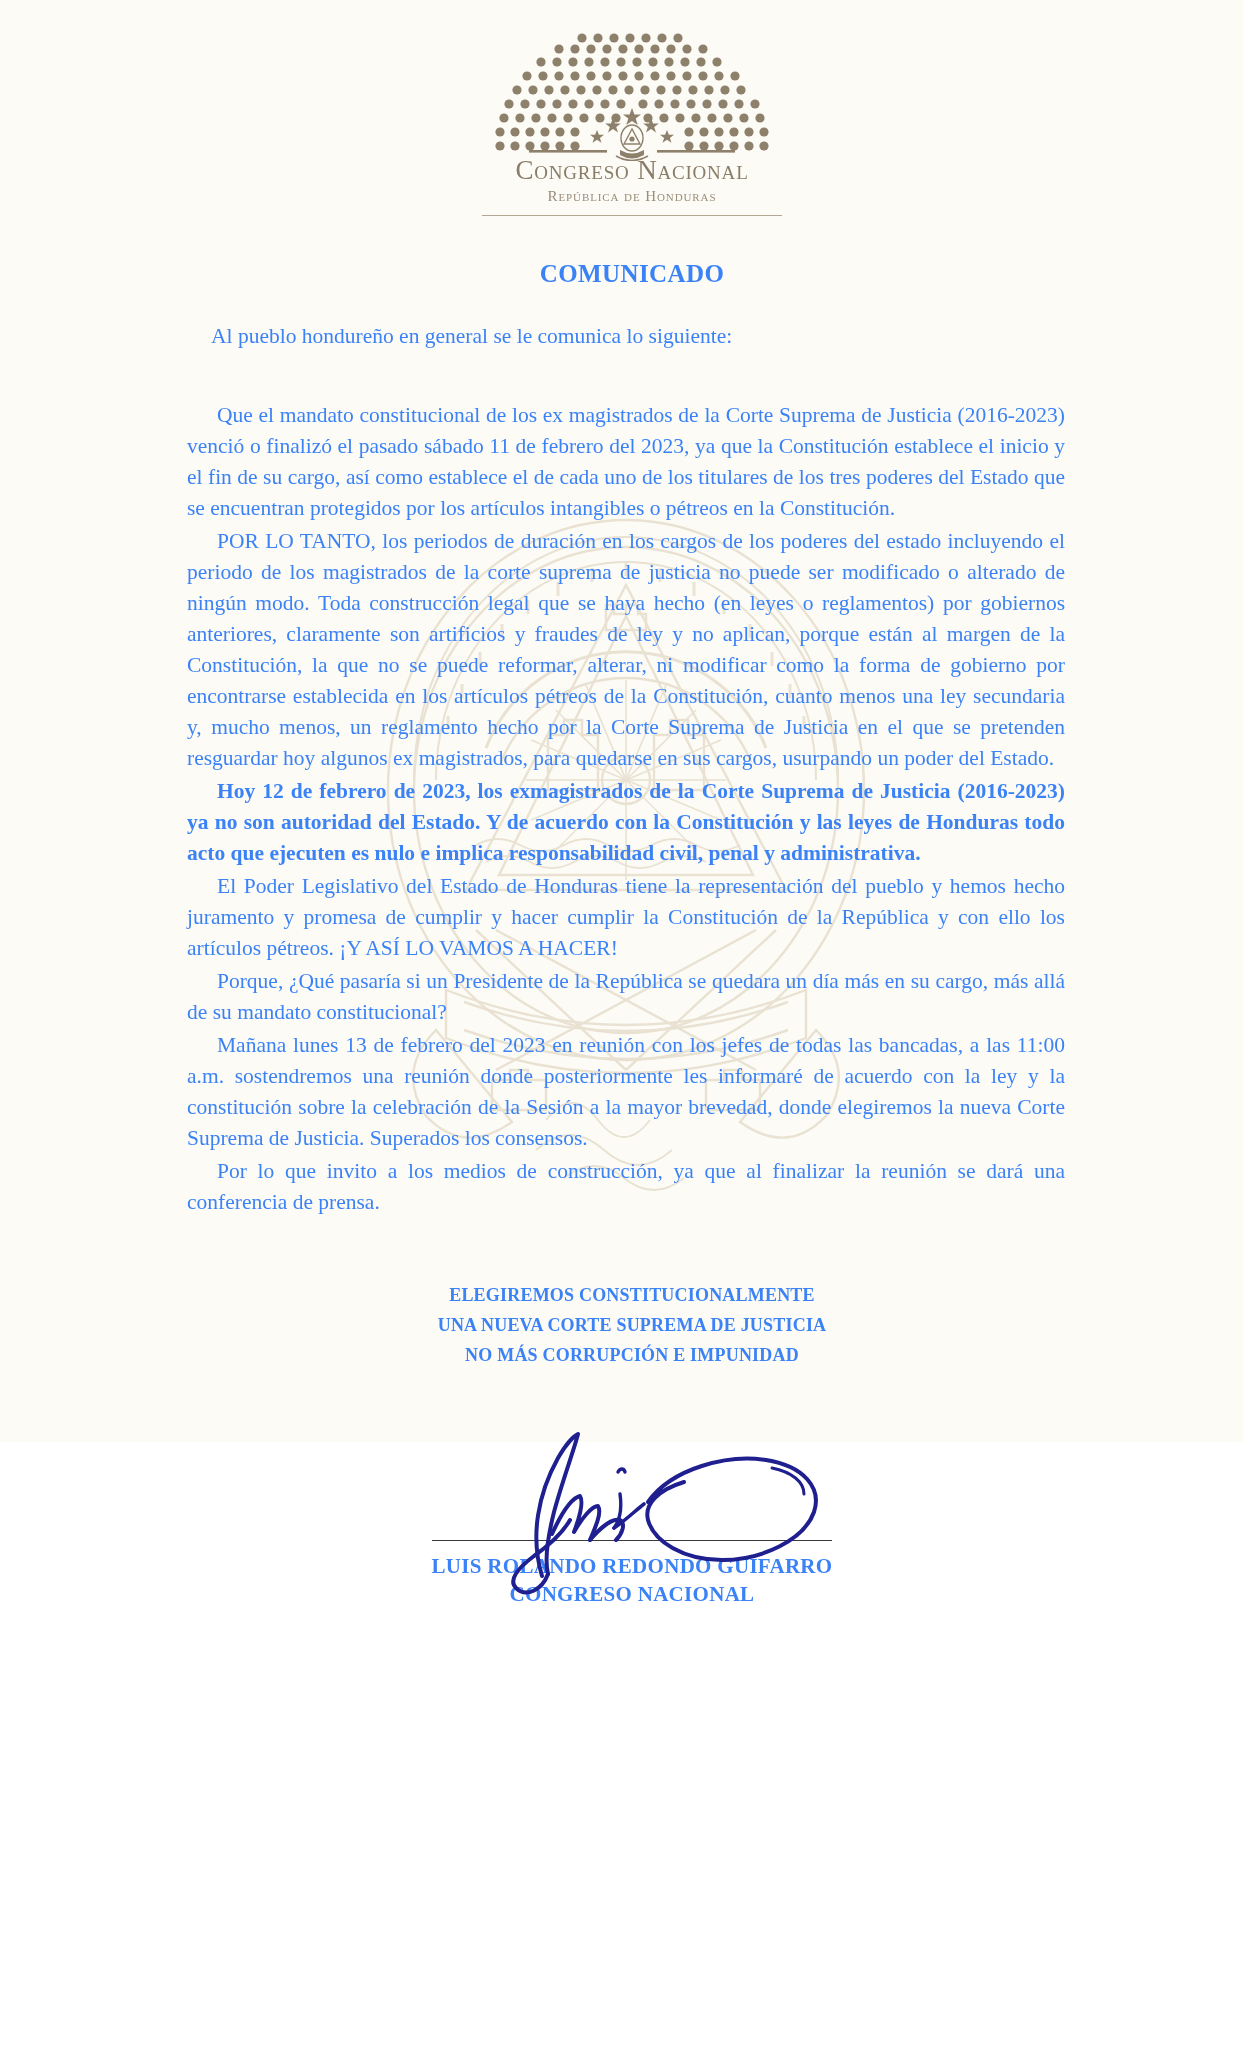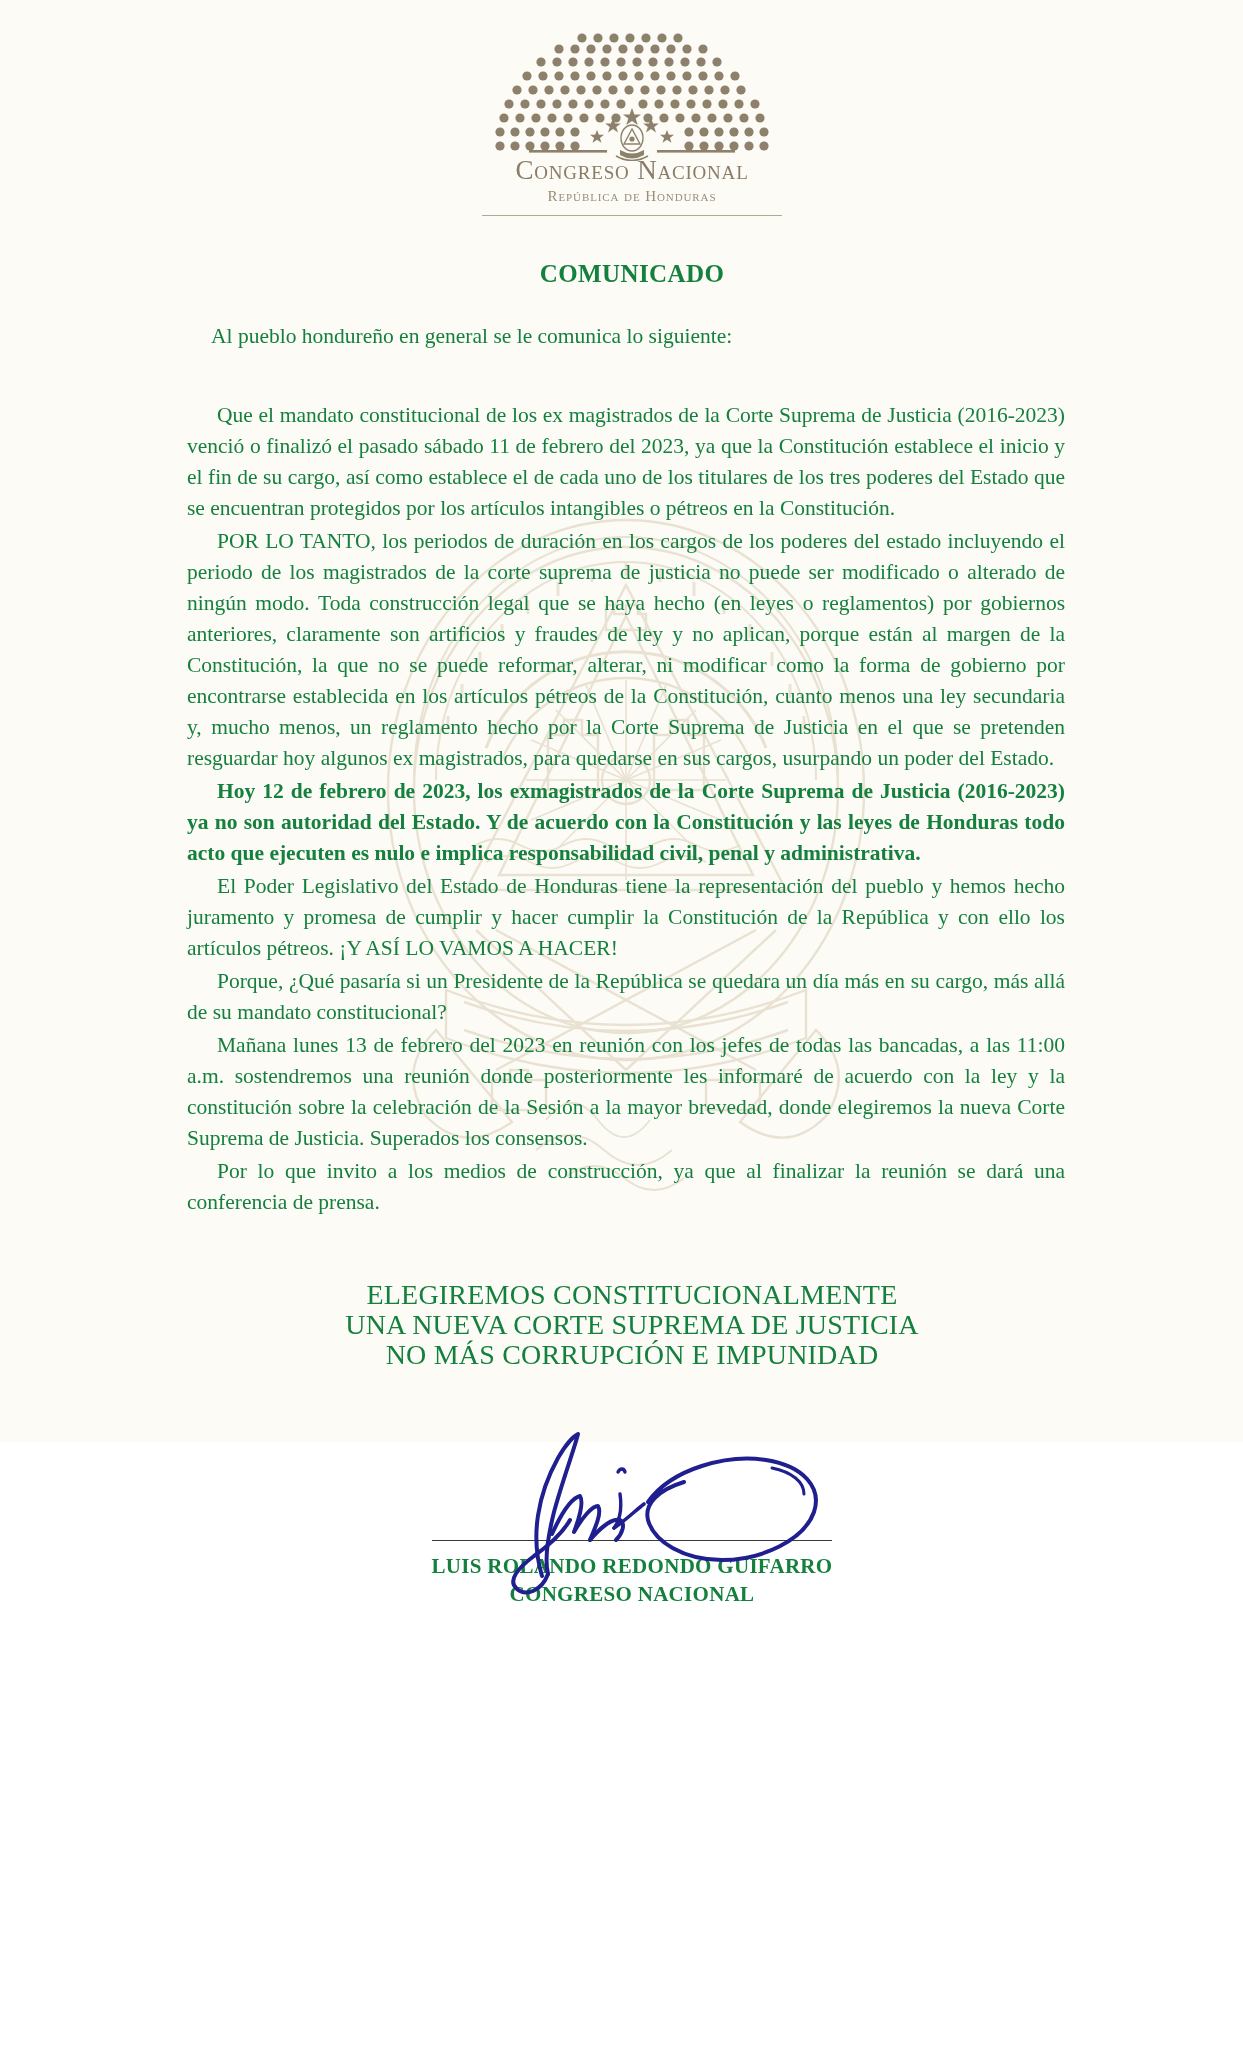--- a/index.html
+++ b/index.html
@@ -101,21 +101,21 @@
     font-size: 12px;
     letter-spacing: 1.1px;
     margin-top: 10px;
   }
 
   
   .doc {
     margin: 0 auto;
     width: 890px;
     padding-top: 44px;
-    color: #15803d;
+    color: #3b82f6;
   }
   .doc-title {
     text-align: center;
     font-size: 25px;
     font-weight: bold;
     letter-spacing: 0.4px;
     margin-bottom: 38px;
   }
   .lead {
     font-size: 21.5px;
@@ -134,22 +134,22 @@
     hyphens: none;
   }
   p.para.first { margin-top: 52px; }
   p.b-para { font-weight: bold; }
   .b { font-weight: normal; }
 
   
   .slogan {
     margin-top: 62px;
     text-align: center;
-    font-size: 28px;
-    font-weight: normal;
+    font-size: 18px;
+    font-weight: bold;
     line-height: 30px;
     letter-spacing: 0.2px;
   }
 
   
   .sign-zone {
     position: relative;
     margin-top: 62px;
     height: 230px;
   }

